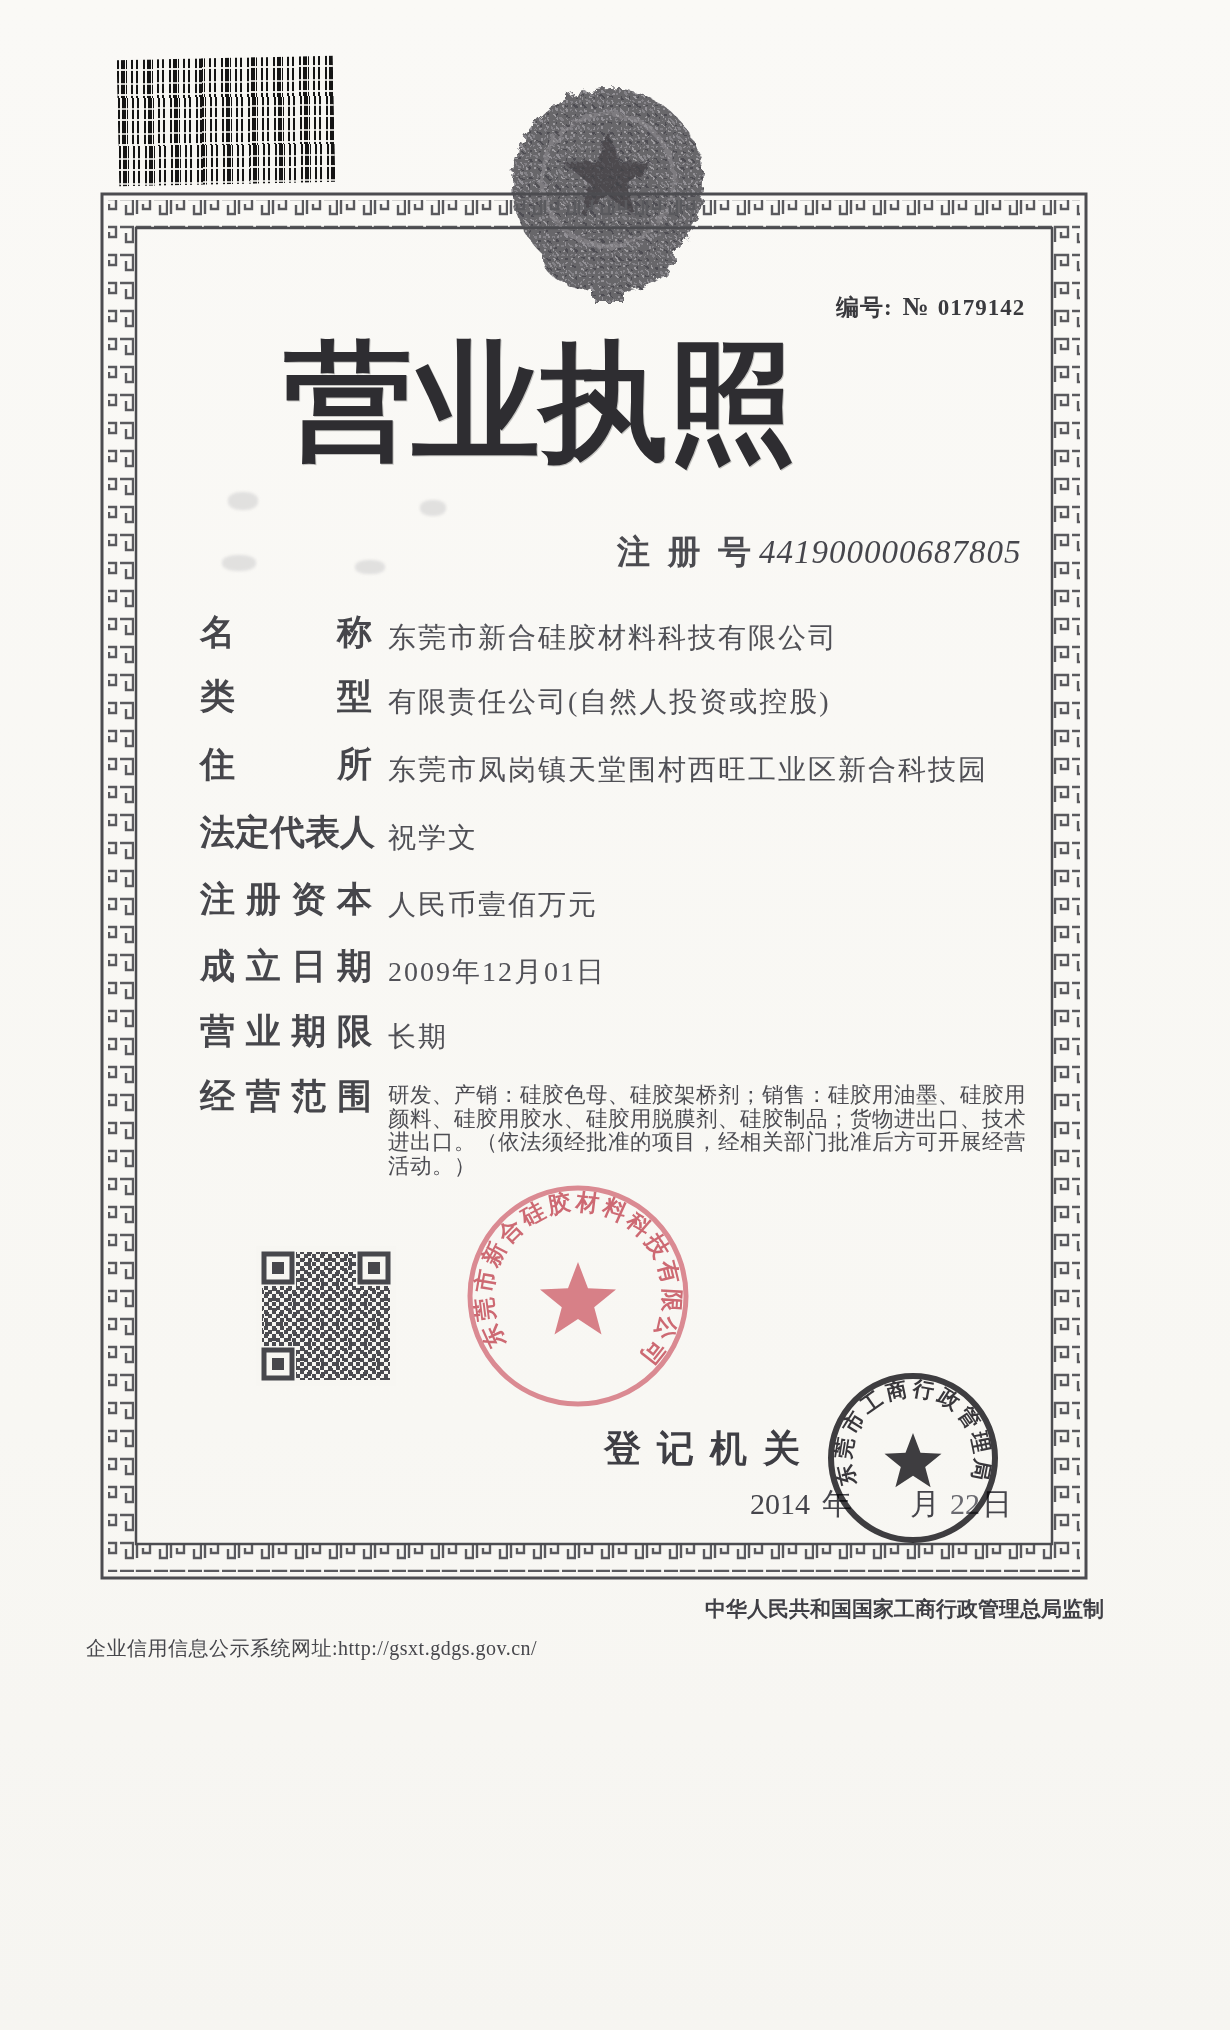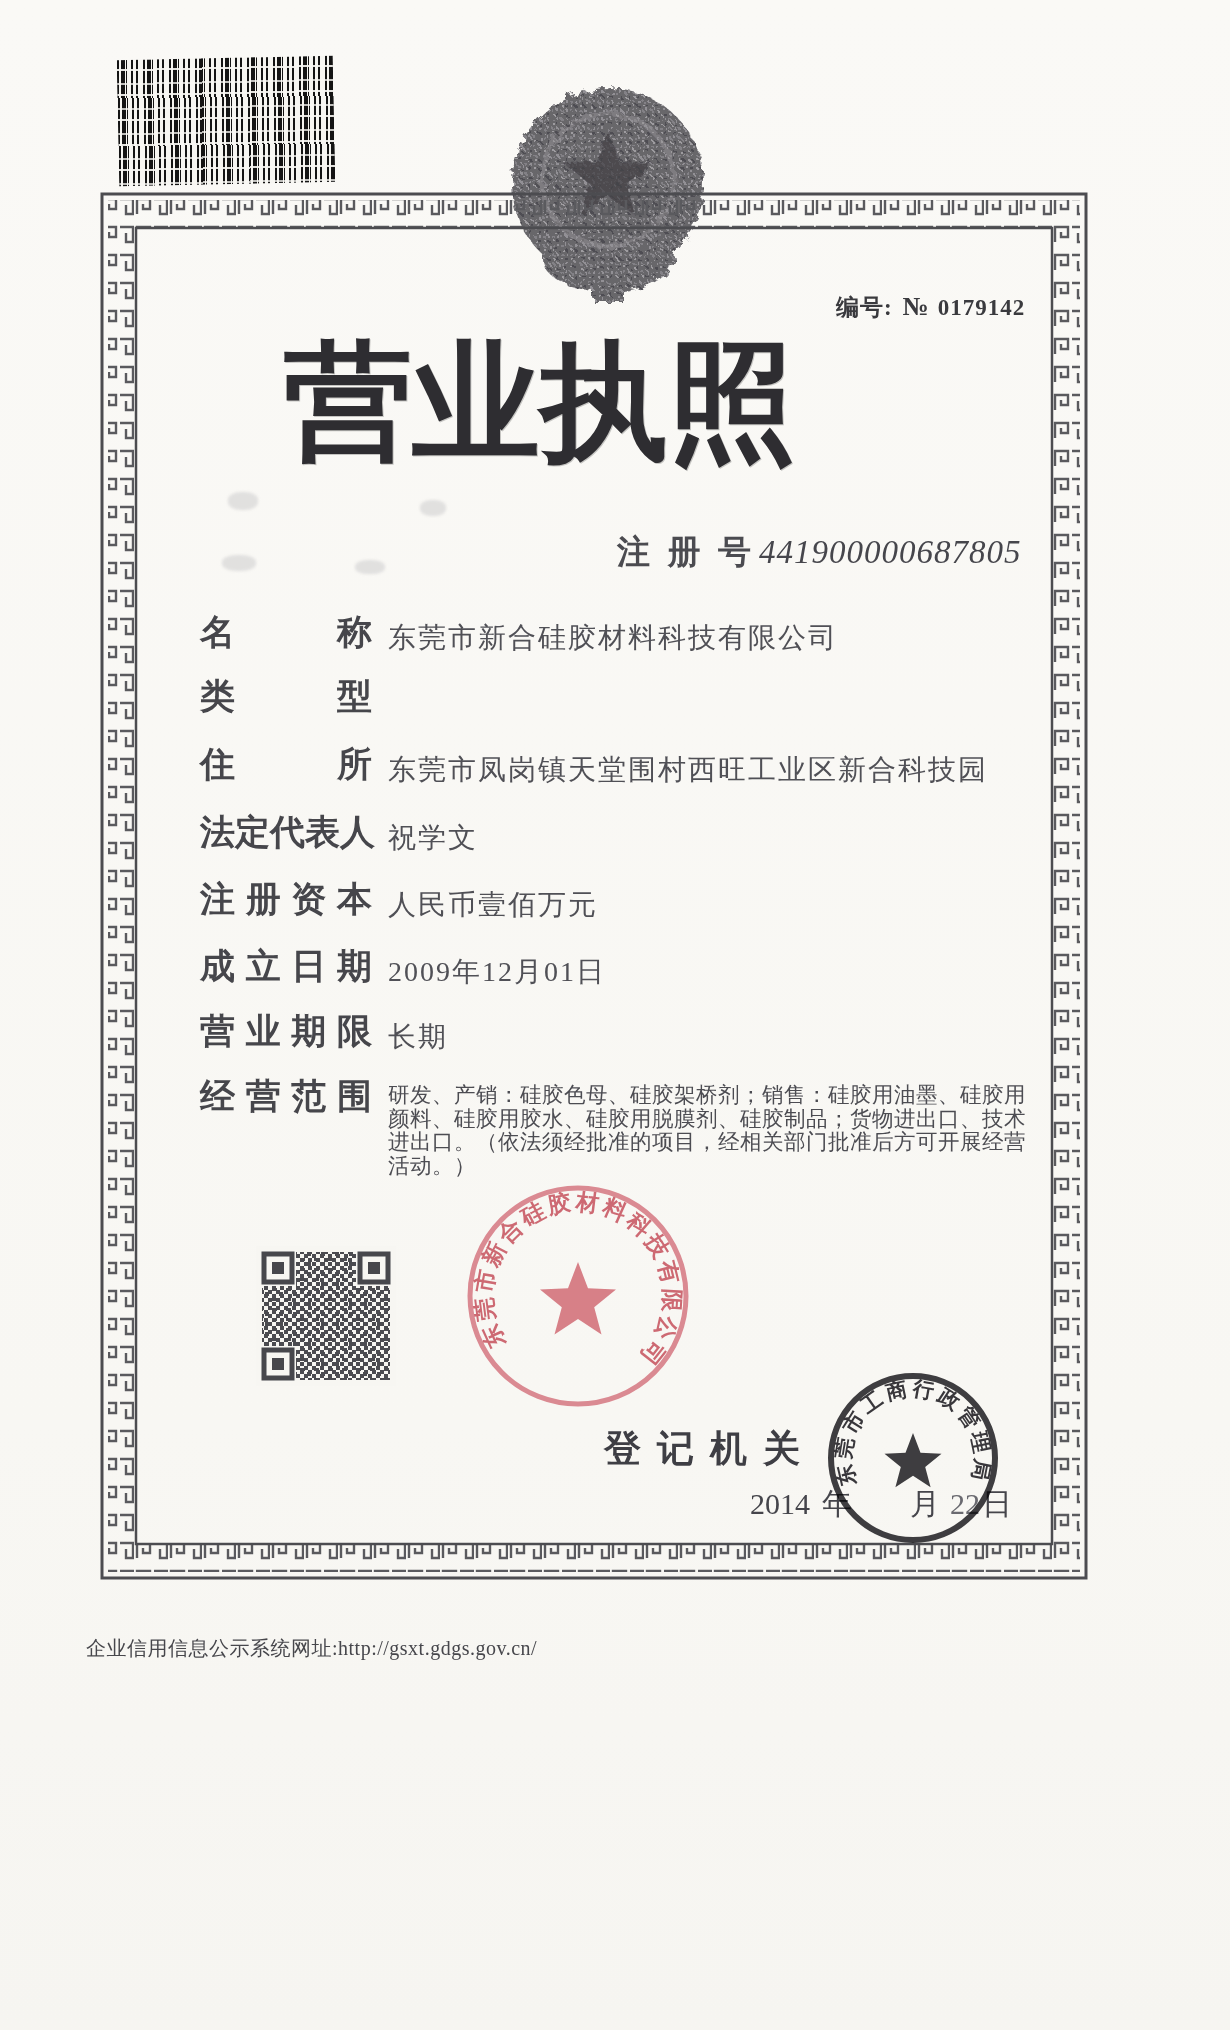--- a/index.html
+++ b/index.html
@@ -120,20 +120,21 @@
         <span class="jchar">名</span>
         <span class="jchar">称</span>
       </span>
     <span class="fvalue">东莞市新合硅胶材料科技有限公司</span>
   </div>
   <div class="row" style="top:676px">
     <span class="flabel">
         <span class="jchar">类</span>
         <span class="jchar">型</span>
       </span>
+    <span class="fvalue">有限责任公司(自然人投资或控股)</span>
   </div>
   <div class="row" style="top:744px">
     <span class="flabel">
         <span class="jchar">住</span>
         <span class="jchar">所</span>
       </span>
     <span class="fvalue">东莞市凤岗镇天堂围村西旺工业区新合科技园</span>
   </div>
   <div class="row" style="top:812px">
     <span class="flabel">
@@ -244,18 +245,19 @@
         <path id="bsArc" d="M41.3,126 A62,62 0 1 1 148.7,126" fill="none"></path>
       </defs>
     <circle cx="95" cy="95" r="82" fill="none" stroke="#2b2a2e" stroke-width="6"></circle>
     <path d="M95,70 L102.5,89.7 L123.5,90.7 L107.2,104 L112.6,124.3 L95,112.8 L77.4,124.3 L82.8,104 L66.5,90.7 L87.5,89.7 Z" fill="#2b2a2e"></path>
     <text font-size="21" fill="#242329" font-weight="700" letter-spacing="3.5" font-family="Liberation Serif, DejaVu Serif, serif">
       <textPath href="#bsArc" startOffset="6">东莞市工商行政管理局</textPath>
     </text>
   </svg>
 
   <div class="footer-left">企业信用信息公示系统网址:http://gsxt.gdgs.gov.cn/</div>
+  <div class="footer-right">中华人民共和国国家工商行政管理总局监制</div>
 
   <div class="artifact" style="left:228px;top:492px;width:30px;height:18px"></div>
   <div class="artifact" style="left:420px;top:500px;width:26px;height:16px"></div>
   <div class="artifact" style="left:222px;top:555px;width:34px;height:16px"></div>
   <div class="artifact" style="left:355px;top:560px;width:30px;height:14px"></div>
 </div>
 
 </body></html>

